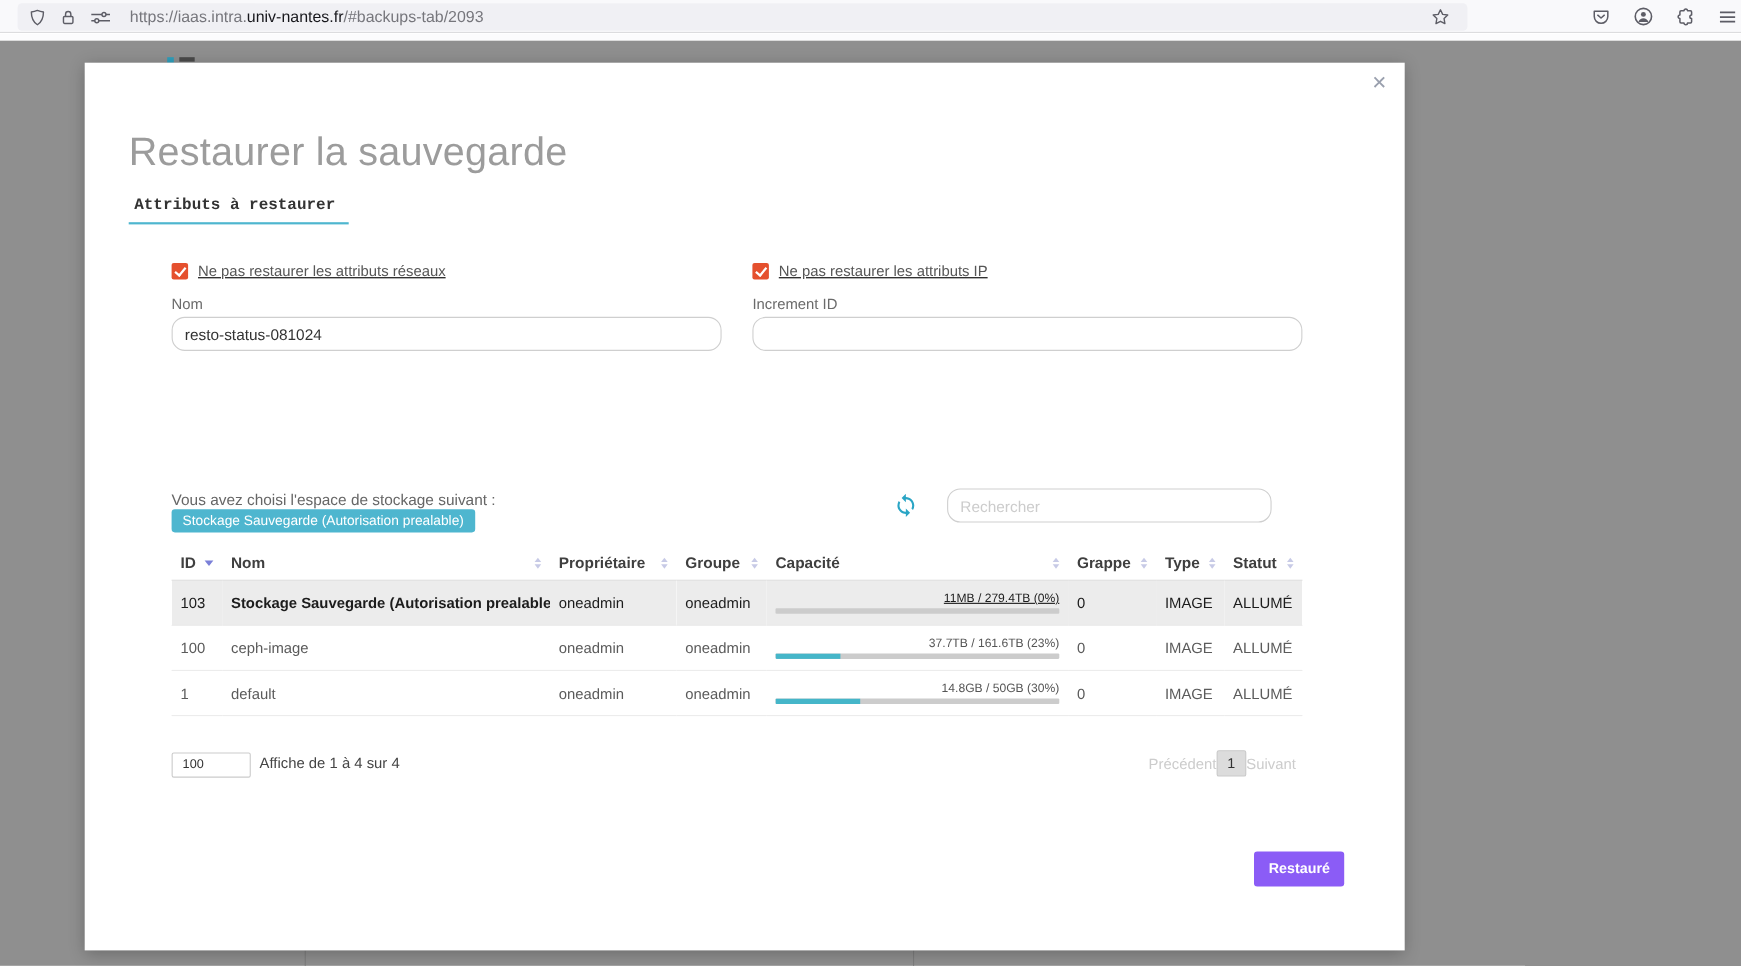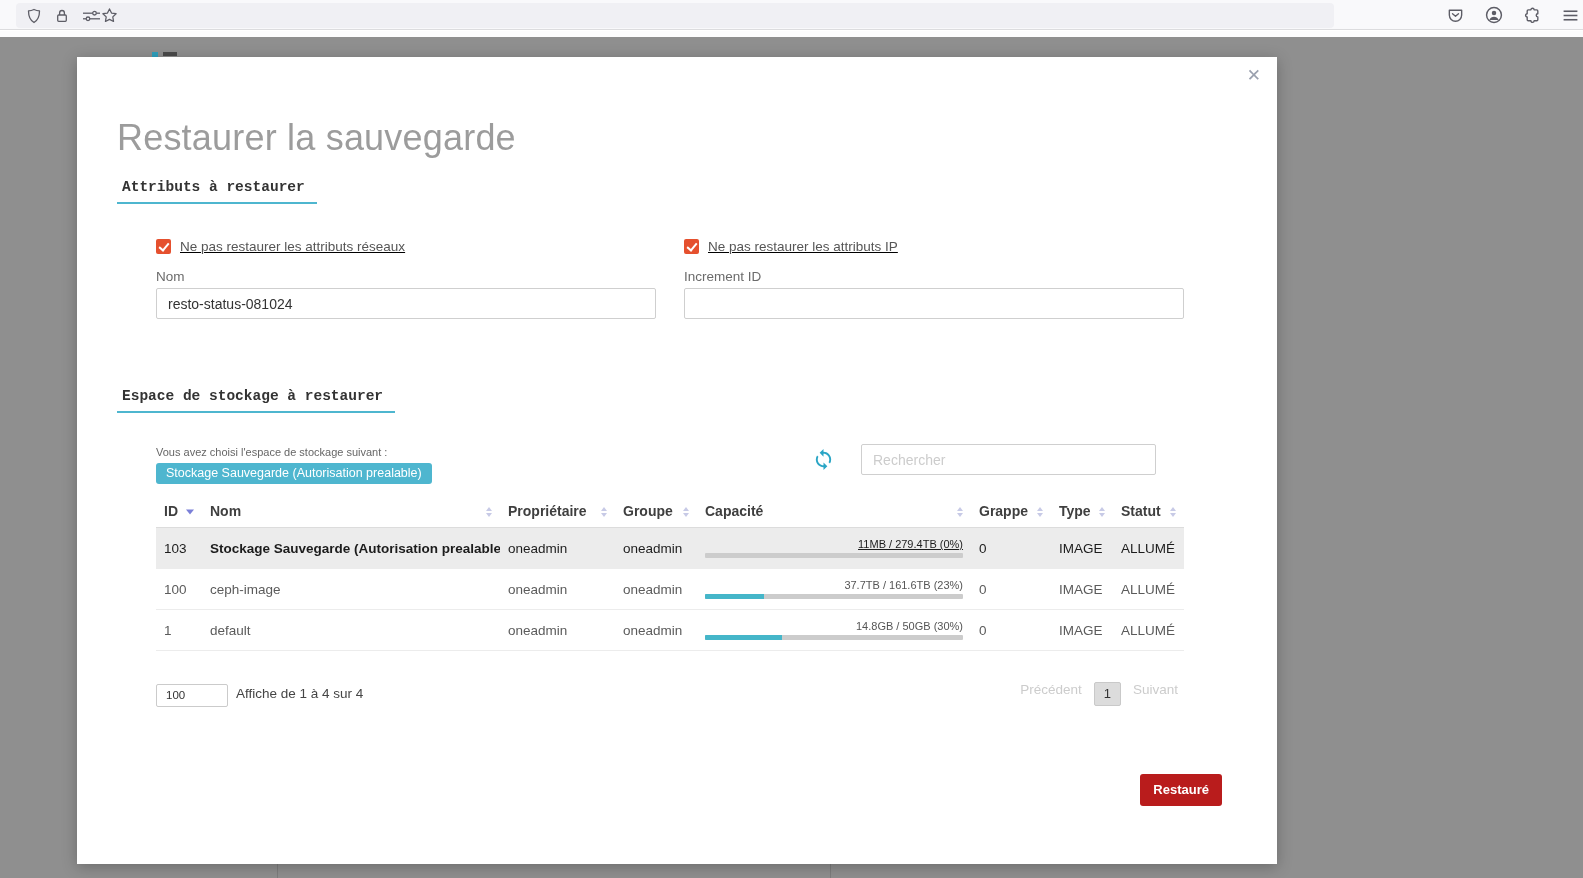--- a/index.html
+++ b/index.html
@@ -36,26 +36,26 @@
   .checkbox { position:absolute; display:flex; align-items:center; gap:9px;text-decoration:underline; }
   .cb-net { left:79px; top:182px; }
   .cb-ip  { left:607px; top:182px; }
   .cb { width:15px; height:15px; background:#e5502e; border-radius:2px; position:relative; flex:0 0 auto; }
   .cb::after { content:""; position:absolute; left:5px; top:2px; width:4px; height:8px; border-right:2px solid #fff; border-bottom:2px solid #fff; transform:rotate(40deg); }
   .cb-label { font-size:13.5px; color:#565656; }
 
   .field-label { position:absolute; font-size:13.5px; color:#6b6b6b; }
   .lbl-name { left:79px; top:212px; }
   .lbl-inc  { left:607px; top:212px; }
-  .text-input { position:absolute; height:31px; border:1px solid #cfcfcf; border-radius:2px; padding:0 11px; font-size:14px; color:#333; font-family:inherit; background:#fff; outline:none; }
+  .text-input { position:absolute; height:31px; border:1px solid #cfcfcf; border-radius:12px; padding:0 11px; font-size:14px; color:#333; font-family:inherit; background:#fff; outline:none; }
   .in-name { left:79px; top:231px; width:500px; }
   .in-inc  { left:607px; top:231px; width:500px; }
   .text-input::placeholder { color:#ccc; }
 
-  .chosen-text { position:absolute; left:79px; top:389px; font-size:11px; color:#666; }
+  .chosen-text { position:absolute; left:79px; top:389px; font-size:14px; color:#666; }
   .ds-badge { position:absolute; left:79px; top:406px; background:#4eb6cf; color:#fff; font-size:12.5px; padding:3px 10px 4px; border-radius:3px; }
   .refresh-btn { position:absolute; left:735px; top:391px; color:#2aa5c5; display:flex; }
   .search-input { left:784px; top:387px; width:295px; }
 
   
   .ds-table-wrap { position:absolute; left:79px; top:439px; width:1028px; }
   table { width:100%; border-collapse:collapse; table-layout:fixed; }
   th { position:relative; text-align:left; font-size:14px; font-weight:bold; color:#3f3f3f; padding:7px 20px 8px 8px; border-bottom:1px solid #dcdcdc; white-space:nowrap; }
   .col-0{width:46px} .col-1{width:298px} .col-2{width:115px} .col-3{width:82px} .col-4{width:274px} .col-5{width:80px} .col-6{width:62px}
   .sort { position:absolute; right:8px; top:50%; transform:translateY(-50%); display:flex; flex-direction:column; gap:2px; }
@@ -70,25 +70,25 @@
   tbody tr.selected td.cell-name { font-weight:bold; }
   .cap-text { font-size:11px; color:#555; text-align:right; line-height:12px; }
   tr.selected .cap-text { color:#1c1c1c;text-decoration:underline; }
   .cap-bar { margin-top:3px; height:5px; background:#cccccc; border-radius:1px; overflow:hidden; }
   .cap-fill { height:100%; background:#45b6c9; }
 
   
   .table-footer { position:absolute; left:79px; top:625px; width:1028px; height:30px; }
   .page-size { position:absolute; left:0; top:2px; width:72px; height:23px; border:1px solid #cbcbcb; border-radius:2px; font-size:11.5px; color:#333; padding:4px 0 0 9px; background:#fff; }
   .footer-info { position:absolute; left:80px; top:4px; font-size:13.5px; color:#454545; }
-  .pagination { position:absolute; right:6px; top:0; display:flex; align-items:flex-start; gap:12px; font-size:13.5px; }
+  .pagination { position:absolute; right:6px; top:0; display:flex; align-items:center; font-size:13.5px; }
   .page-btn { color:#cccccc; }
   .page-current { background:#dcdcdc; border:1px solid #c9c9c9; border-radius:2px; color:#333; padding:3px 9px 4px; font-size:13px; }
 
-  .submit-btn { position:absolute; right:55px; top:717px; background:#b91c1c; color:#fff; border:none; border-radius:3px; font-size:13px; font-weight:bold; font-family:inherit; padding:8px 13px 9px; }
+  .submit-btn { position:absolute; right:55px; top:717px; background:#8b5cf6; color:#fff; border:none; border-radius:3px; font-size:13px; font-weight:bold; font-family:inherit; padding:8px 13px 9px; }
 </style>
 </head>
 <body>
 
 <div class="chrome">
   <div class="url-field">
     <span class="url-icon">
       <svg width="16" height="16" viewBox="0 0 16 16">
           <path d="M8 1.5c2 .9 4 1.3 5.5 1.4 0 5-1.5 9.1-5.5 11.6C4 12 2.5 7.9 2.5 2.9 4 2.8 6 2.4 8 1.5z" fill="none" stroke="currentColor" stroke-width="1.3" stroke-linejoin="round"></path>
         </svg>
@@ -102,20 +102,21 @@
     <span class="url-icon">
       <svg width="19" height="16" viewBox="0 0 19 16">
           <g stroke="currentColor" stroke-width="1.3" fill="#f0f0f4">
             <line x1="1" y1="5.2" x2="18" y2="5.2"></line>
             <circle cx="12.5" cy="5.2" r="1.8"></circle>
             <line x1="1" y1="10.8" x2="18" y2="10.8"></line>
             <circle cx="6" cy="10.8" r="1.8"></circle>
           </g>
         </svg>
     </span>
+    <span class="url-text"><span>https://iaas.intra.</span><span class="domain">univ-nantes.fr</span><span>/#backups-tab/2093</span></span>
     <span class="star-btn">
       <svg width="17" height="17" viewBox="0 0 16 16">
           <path d="M8 1.8l1.9 3.9 4.3.6-3.1 3 .7 4.3L8 11.6l-3.8 2 .7-4.3-3.1-3 4.3-.6z" fill="none" stroke="currentColor" stroke-width="1.2" stroke-linejoin="round"></path>
         </svg>
     </span>
   </div>
   <div class="chrome-right">
     <span>
       <svg width="17" height="17" viewBox="0 0 16 16">
           <path d="M2.2 3h11.6v4.6a5.8 5.8 0 0 1-11.6 0z" fill="none" stroke="currentColor" stroke-width="1.3" stroke-linejoin="round"></path>
@@ -166,21 +167,20 @@
   <label class="checkbox cb-ip">
     <span class="cb"></span>
     <span class="cb-label">Ne pas restaurer les attributs IP</span>
   </label>
 
   <div class="field-label lbl-name">Nom</div>
   <input class="text-input in-name" value="resto-status-081024" style="">
   <div class="field-label lbl-inc">Increment ID</div>
   <input class="text-input in-inc" value="" style="">
 
-  <div class="tab tab-ds">Espace de stockage à restaurer</div>
 
   <div class="chosen-text">Vous avez choisi l'espace de stockage suivant :</div>
   <div class="ds-badge">Stockage Sauvegarde (Autorisation prealable)</div>
 
   <span class="refresh-btn">
     <svg width="23" height="23" viewBox="0 0 24 24" fill="currentColor">
         <path d="M12 4V1L8 5l4 4V6c3.31 0 6 2.69 6 6 0 1.01-.25 1.97-.7 2.8l1.46 1.46A7.93 7.93 0 0 0 20 12c0-4.42-3.58-8-8-8zm0 14c-3.31 0-6-2.69-6-6 0-1.01.25-1.97.7-2.8L5.24 7.74A7.93 7.93 0 0 0 4 12c0 4.42 3.58 8 8 8v3l4-4-4-4v3z"></path>
       </svg>
   </span>
   <input class="text-input search-input" placeholder="Rechercher" style="">

